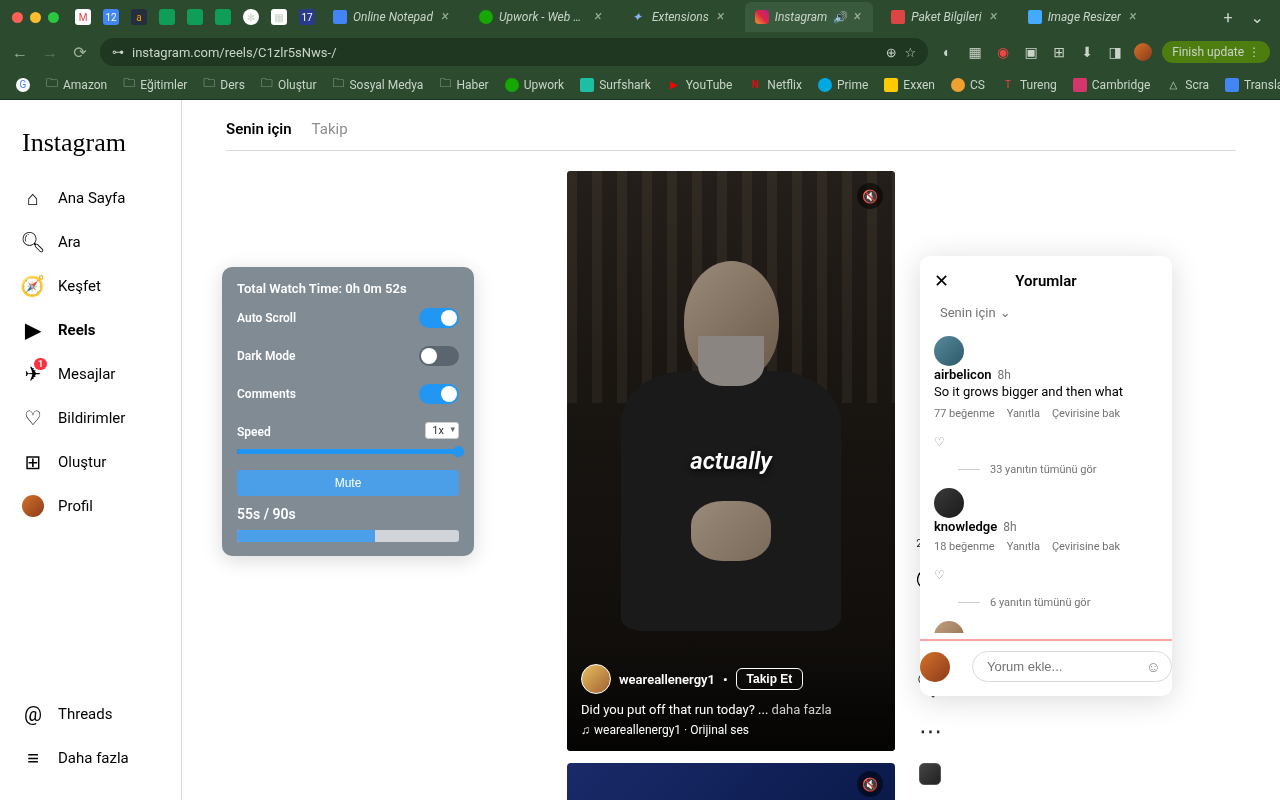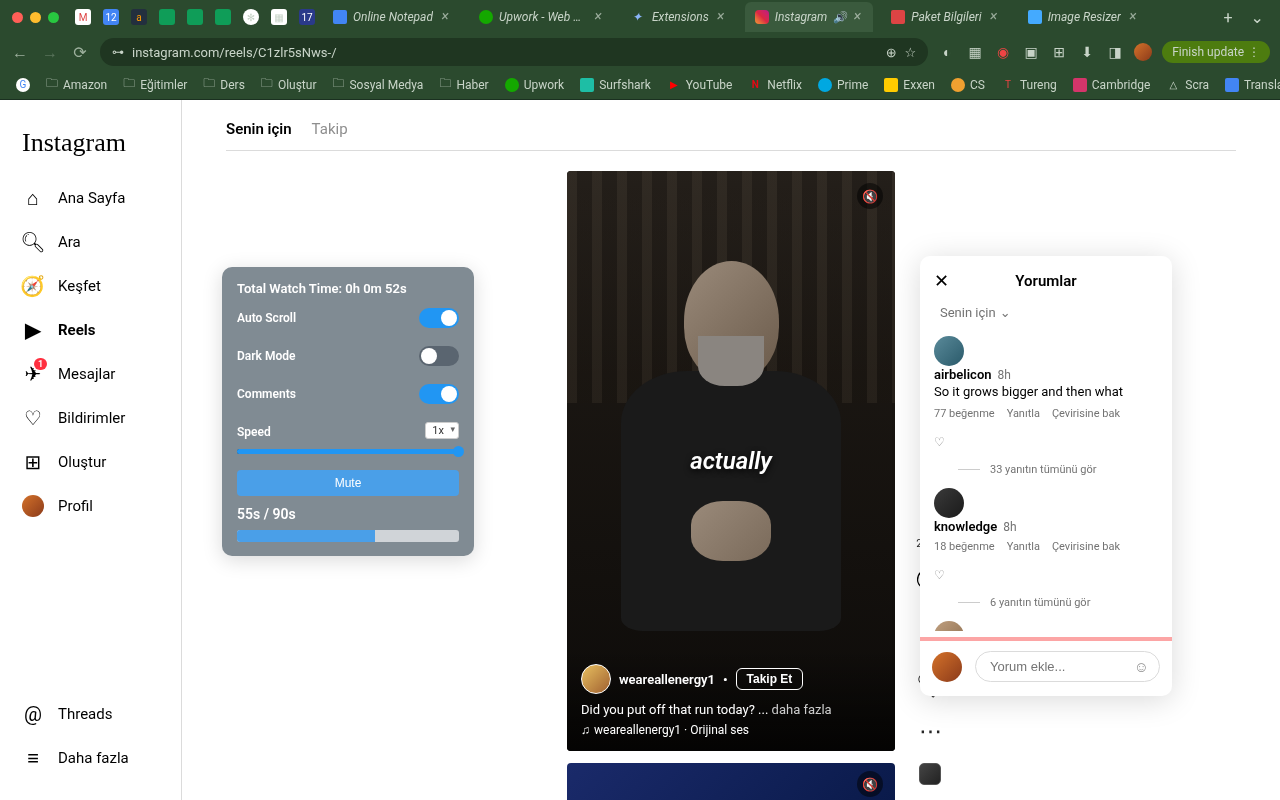--- a/index.html
+++ b/index.html
@@ -113,21 +113,21 @@
   .c-avatar { width:30px; height:30px; border-radius:50%; flex-shrink:0;}
   .c-body { flex:1; font-size:13px;}
   .c-head { display:flex; gap:6px; align-items:baseline;}
   .c-user { font-weight:600;}
   .c-time { color:#737373; font-size:12px;}
   .c-text { margin-top:1px; line-height:1.35;}
   .c-meta { display:flex; gap:12px; font-size:11px; color:#737373; margin-top:6px;}
   .c-replies { font-size:11px; color:#737373; margin:8px 0 6px 24px; display:flex; align-items:center; gap:10px;}
   .c-replies::before { content:''; width:22px; height:1px; background:#ccc; display:inline-block;}
   .c-heart { color:#8e8e8e; font-size:12px; cursor:pointer; align-self:flex-start; margin-top:14px;}
-  .cp-input-row { display:flex; align-items:center; padding:10px 12px 0; gap:13px; border-top:4px solid #fca5a5; margin-top:6px;}
+  .cp-input-row { display:flex; align-items:center; padding:10px 0 0; gap:22px; border-top:2px solid #fca5a5; margin-top:6px;}
   .cp-in-avatar { width:30px; height:30px; border-radius:50%; background:linear-gradient(135deg,#d4722a,#8b3a1a);}
   .cp-input { flex:1; border:1px solid #dbdbdb; border-radius:20px; padding:7px 34px 7px 14px; font-size:13px; position:relative;}
   .cp-input input { border:none; outline:none; width:100%; font-size:13px; background:transparent;}
   .emoji-btn { position:absolute; right:10px; top:6px; font-size:15px; color:#8e8e8e; cursor:pointer;}
   
   .av1 { background:linear-gradient(135deg,#5a8a9a,#2a5a6a);}
   .av2 { background:linear-gradient(135deg,#3a3a3a,#1a1a1a);}
   .av3 { background:linear-gradient(135deg,#c0a080,#8a6a4a);}
 </style>
 </head>

